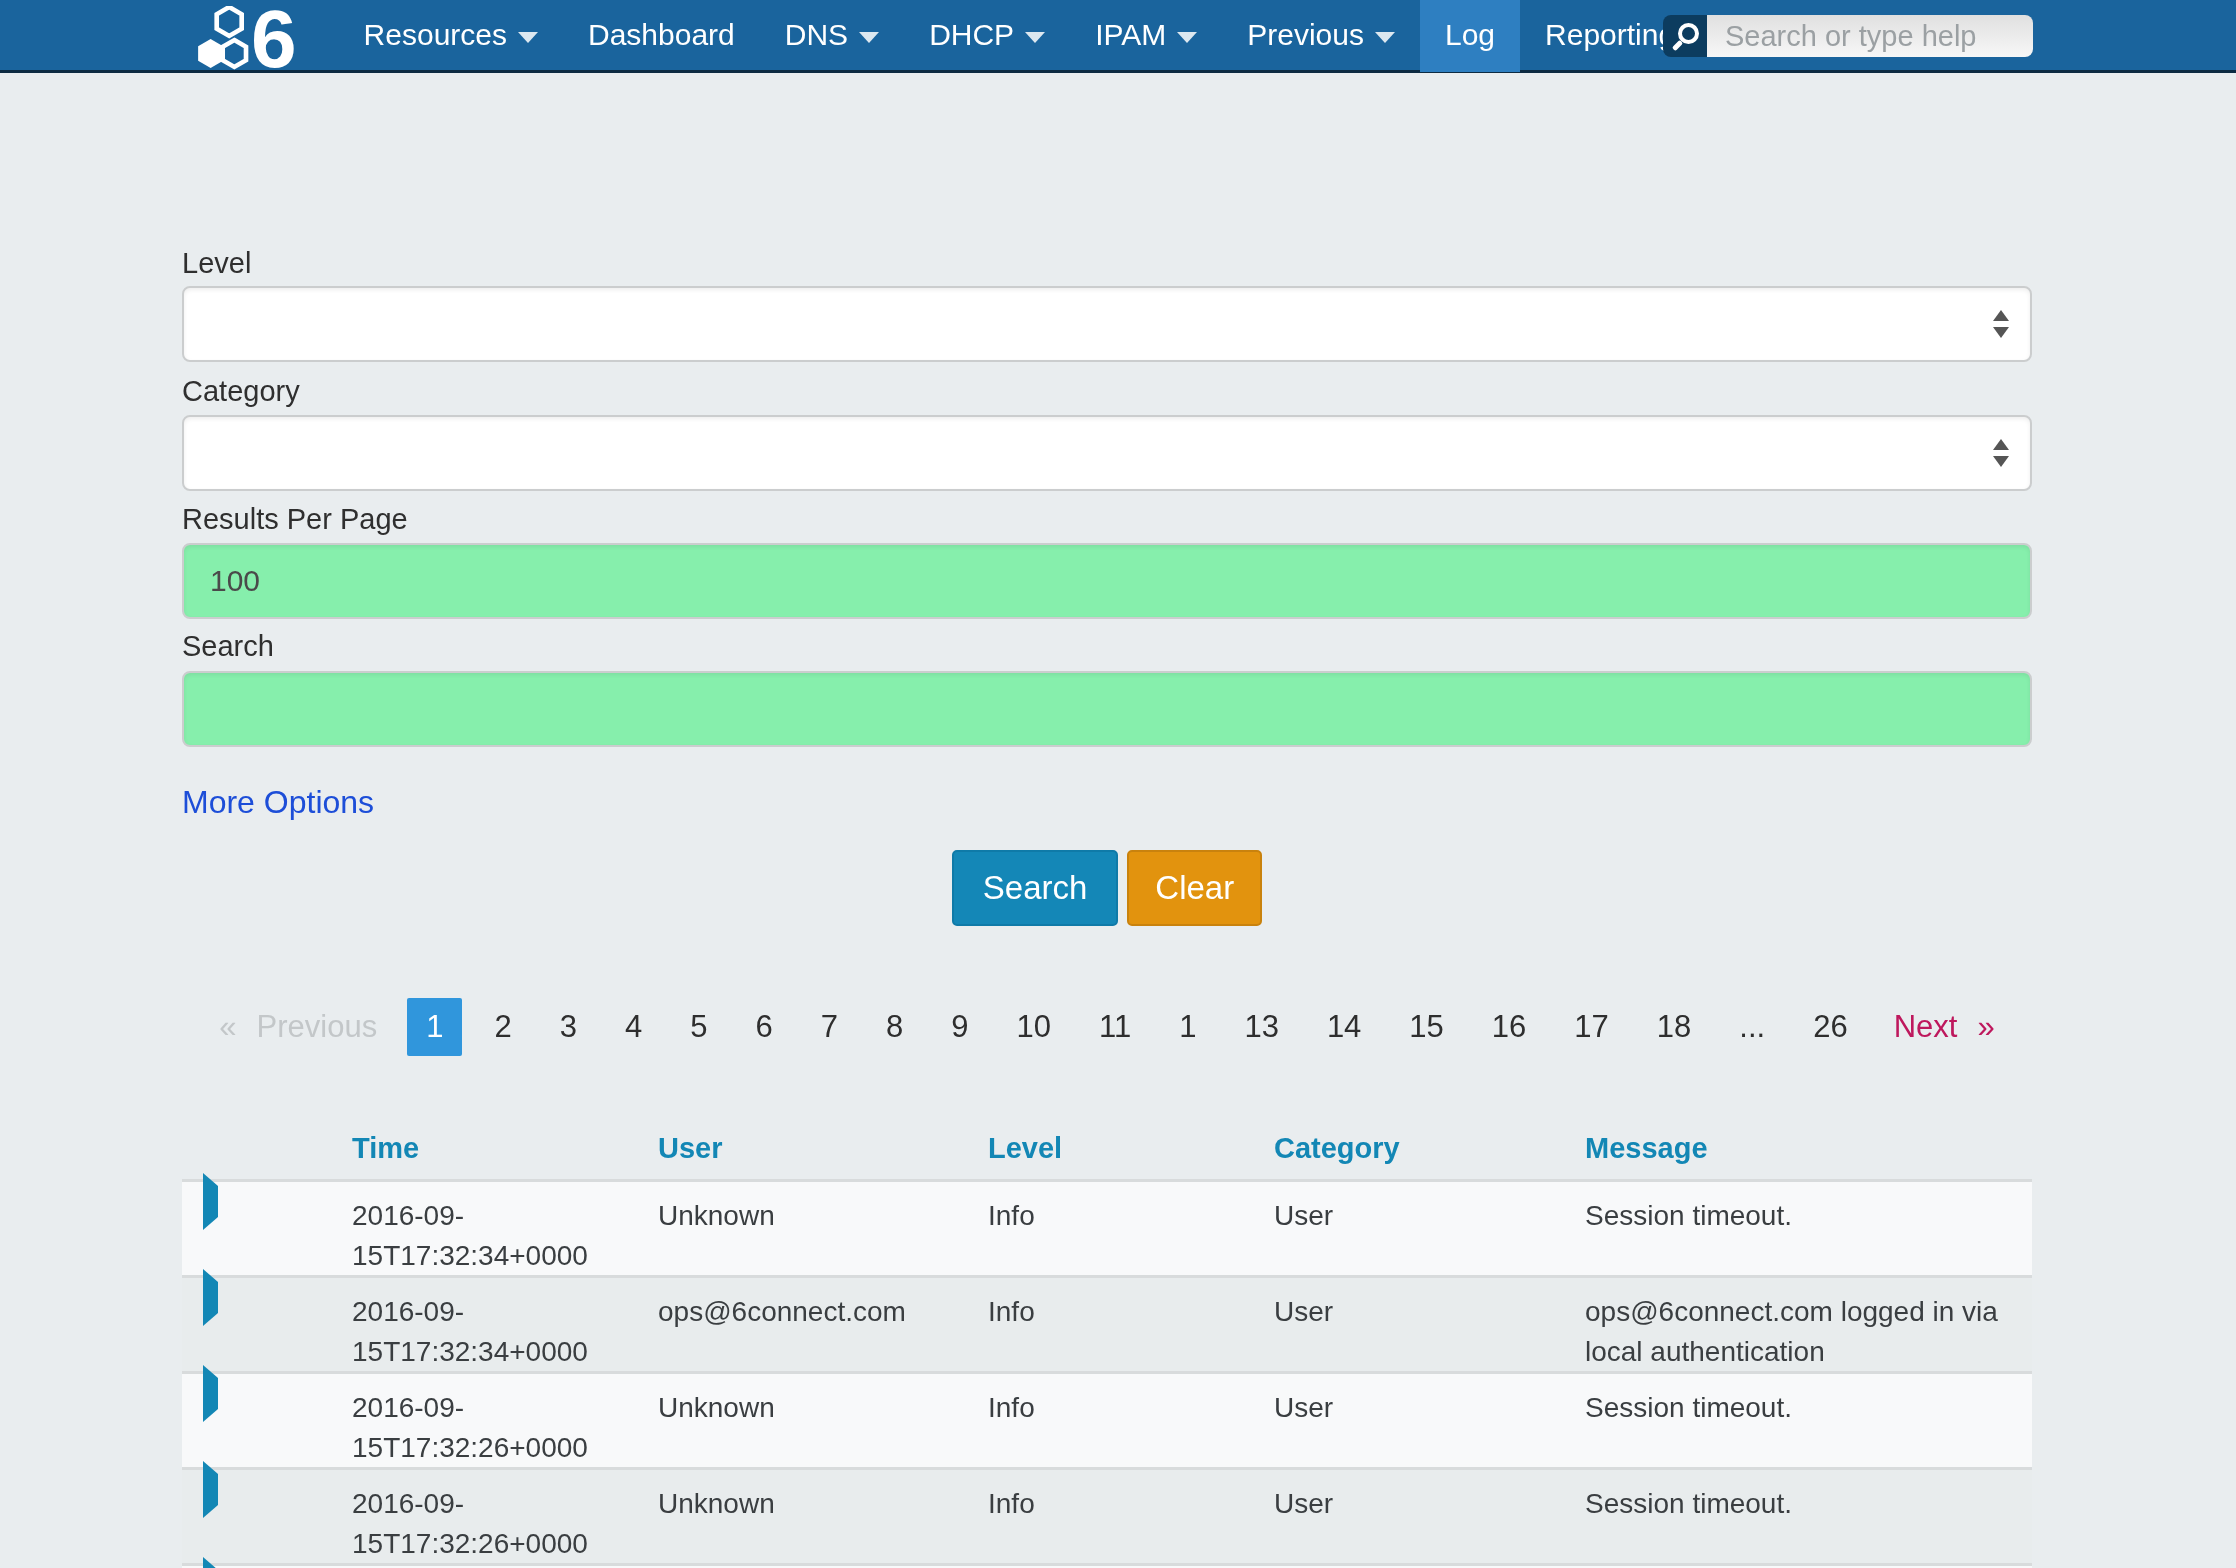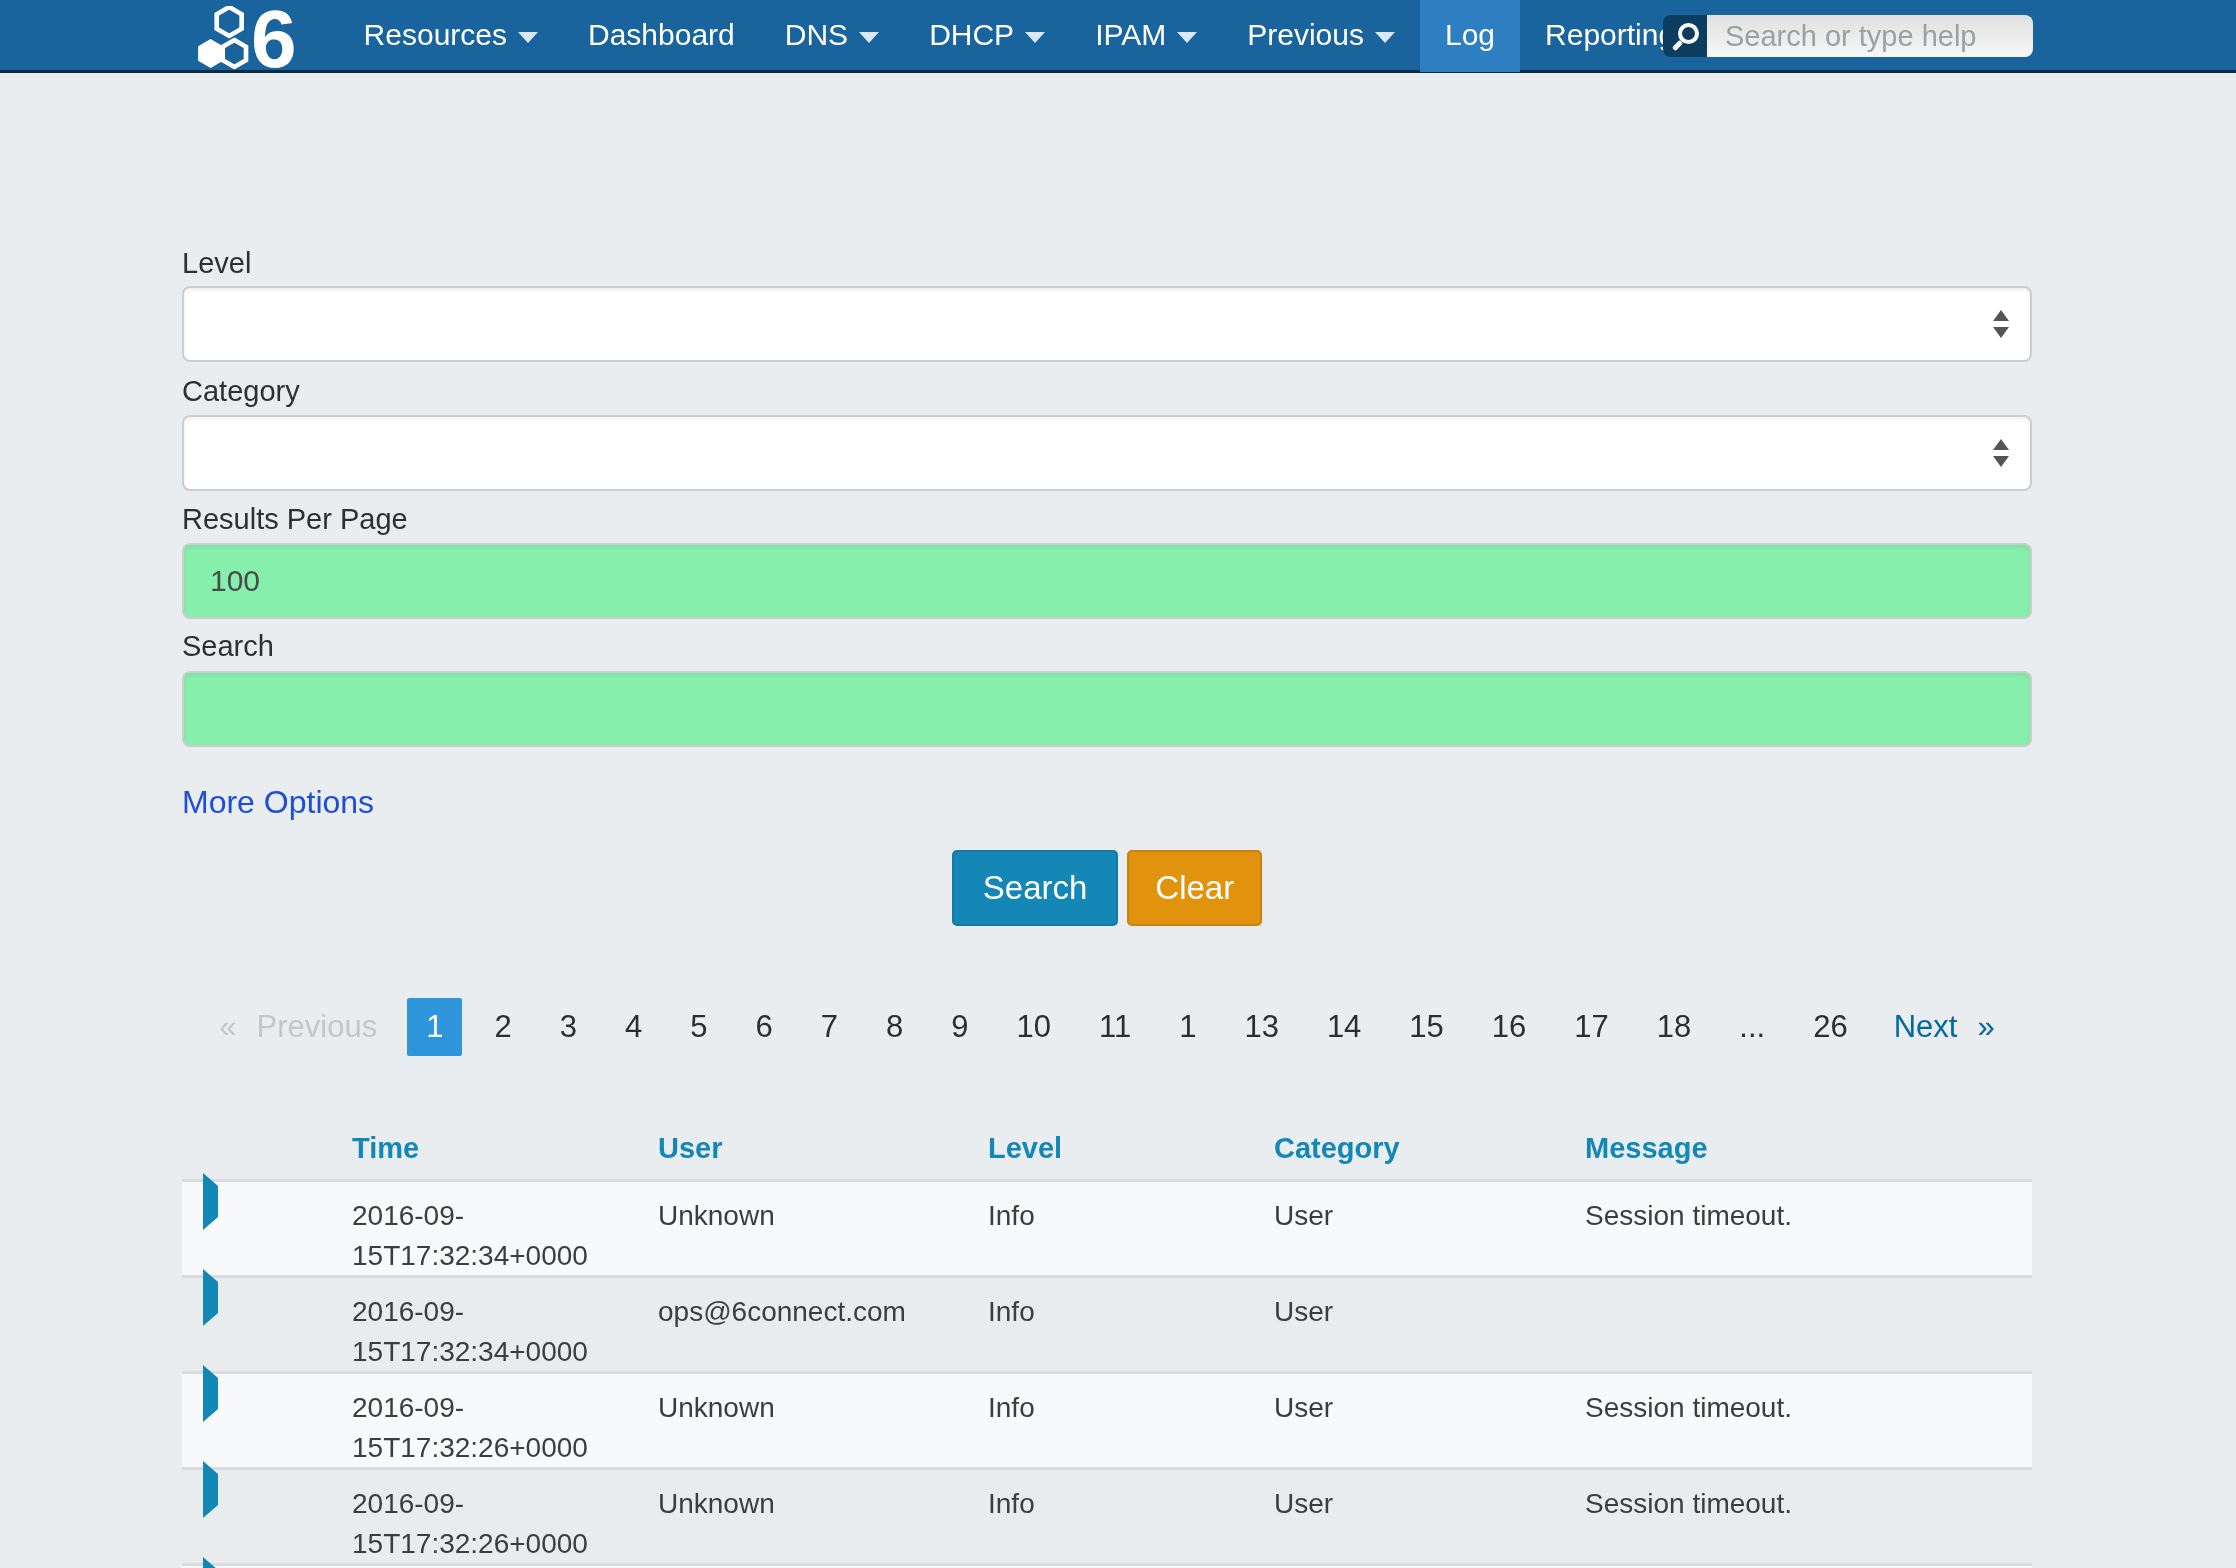--- a/index.html
+++ b/index.html
@@ -96,21 +96,21 @@
   .btn-clear  { background:#e2930e; border:2px solid #c9820d; padding:0 26px; }
 
   
   .pagination {
     margin-top:72px; display:flex; justify-content:center; align-items:center;
     font-size:31px; color:#2e2e2e; list-style:none; padding:0;
   }
   .pg-item { display:flex; align-items:center; height:58px; margin:0 8px; cursor:pointer; }
   .pg-prev { color:#c3c7c9; margin-right:22px; cursor:default; }
   .pg-prev .pg-arrow { margin-right:20px; }
-  .pg-next { color:#0369a1; margin-left:22px; }
+  .pg-next { color:#be185d; margin-left:22px; }
   .pg-next .pg-arrow { margin-left:20px; }
   .pg-num { padding:0 16px; height:58px; display:flex; align-items:center; }
   .pg-num.active { background:#3096dc; color:#fff; padding:0 19px; border-radius:2px; }
 
   
   .log-table { margin-top:0; }
   .t-grid { display:grid; grid-template-columns:170px 306px 330px 286px 311px 447px; }
   .t-head { padding-top:45px; padding-bottom:14px; }
   .t-head .th { font-size:29px; font-weight:bold; color:#1387b5; line-height:33px; }
   .t-row { border-top:3px solid #d8dbdc; height:96px; }
@@ -299,20 +299,21 @@
           <div class="t-cell">Info</div>
           <div class="t-cell">User</div>
           <div class="t-cell msg">Session timeout.</div>
         </div>
         <div class="t-grid t-row dark">
           <div class="t-cell expander"><span class="expand-icon"></span></div>
           <div class="t-cell">2016-09-15T17:32:34+0000</div>
           <div class="t-cell">ops@6connect.com</div>
           <div class="t-cell">Info</div>
           <div class="t-cell">User</div>
+          <div class="t-cell msg">ops@6connect.com logged in via local authentication</div>
         </div>
         <div class="t-grid t-row light">
           <div class="t-cell expander"><span class="expand-icon"></span></div>
           <div class="t-cell">2016-09-15T17:32:26+0000</div>
           <div class="t-cell">Unknown</div>
           <div class="t-cell">Info</div>
           <div class="t-cell">User</div>
           <div class="t-cell msg">Session timeout.</div>
         </div>
         <div class="t-grid t-row dark">

